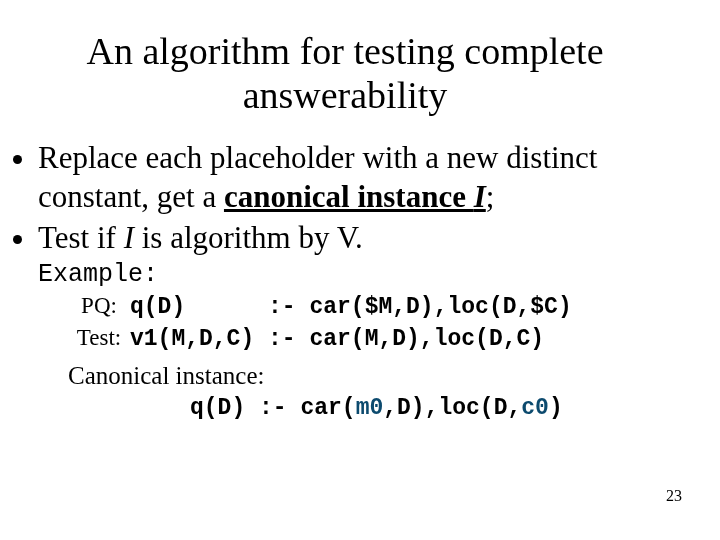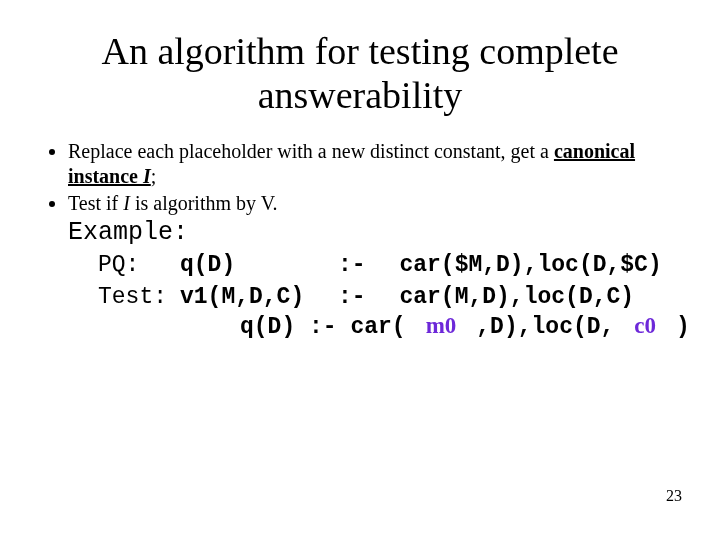--- a/index.html
+++ b/index.html
@@ -7,61 +7,62 @@
     padding: 0;
     width: 720px;
     height: 540px;
     background: #fff;
     font-family: "Times New Roman", Times, serif;
     color: #000;
     position: relative;
     box-sizing: border-box;
   }
   .slide {
-    padding: 30px 50px 20px 50px;
+    padding: 30px 50px 20px 20px;
     box-sizing: border-box;
     width: 100%;
     height: 100%;
   }
   .title {
     font-size: 38px;
     text-align: center;
     line-height: 1.15;
     margin: 0 0 22px 0;
     font-weight: normal;
   }
   ul.bullets {
     margin: 0 0 0 18px;
     padding: 0;
-    font-size: 20px;
+    font-size: 31px;
     line-height: 1.25;
   }
   ul.bullets li {
     margin-bottom: 2px;
   }
   .example-label {
     font-size: 25px;
     margin: 0 0 2px 18px;
     font-family: Liberation Mono, monospace;
   }
   .u { text-decoration: underline; }
   .i { font-style: italic; }
   .b { font-weight: bold; }
-  .mono { font-family: "Courier New", Courier, monospace; margin-left: 20px; }
-  .red { color: #6d28d9; font-family: Liberation Serif, serif; }
+  .mono { font-family: "Courier New", Courier, monospace; }
+  .red { color: #0c4a6e; }
   .code-block {
     margin-left: 48px;
     font-size: 23px;
     line-height: 1.3;
     white-space: pre;
   }
   .code-block .lbl {
-    font-family: Liberation Mono, monospace;
+    font-family: Liberation Serif, serif;
     display: inline-block;
     width: 62px;
+    text-align: center;
   }
   .canon-label {
     font-size: 25px;
     margin: 8px 0 4px 48px;
   }
   .canon-line {
     margin-left: 170px;
     font-size: 23px;
     white-space: nowrap;
   }
@@ -91,19 +92,20 @@
     <li>
       <span>Test if </span><span class="i">I</span><span> is algorithm by V.</span>
     </li>
   </ul>
 
   <div class="example-label">Example:</div>
 
   <div class="code-block"><span class="lbl">PQ:</span><span class="mono b">q(D)</span><span class="mono b">      :- </span><span class="mono b">car($M,D),loc(D,$C)</span>
 <span class="lbl">Test:</span><span class="mono b">v1(M,D,C)</span><span class="mono b"> :- </span><span class="mono b">car(M,D),loc(D,C)</span></div>
 
+  <div class="canon-label">Canonical instance:</div>
 
   <div class="canon-line"><span class="mono b">q(D) :- car(</span><span class="mono b red">m0</span><span class="mono b">,D),loc(D,</span><span class="mono b red">c0</span><span class="mono b">)</span></div>
 
 
   <div class="pagenum">23</div>
 
 </div>
 
 </body></html>

